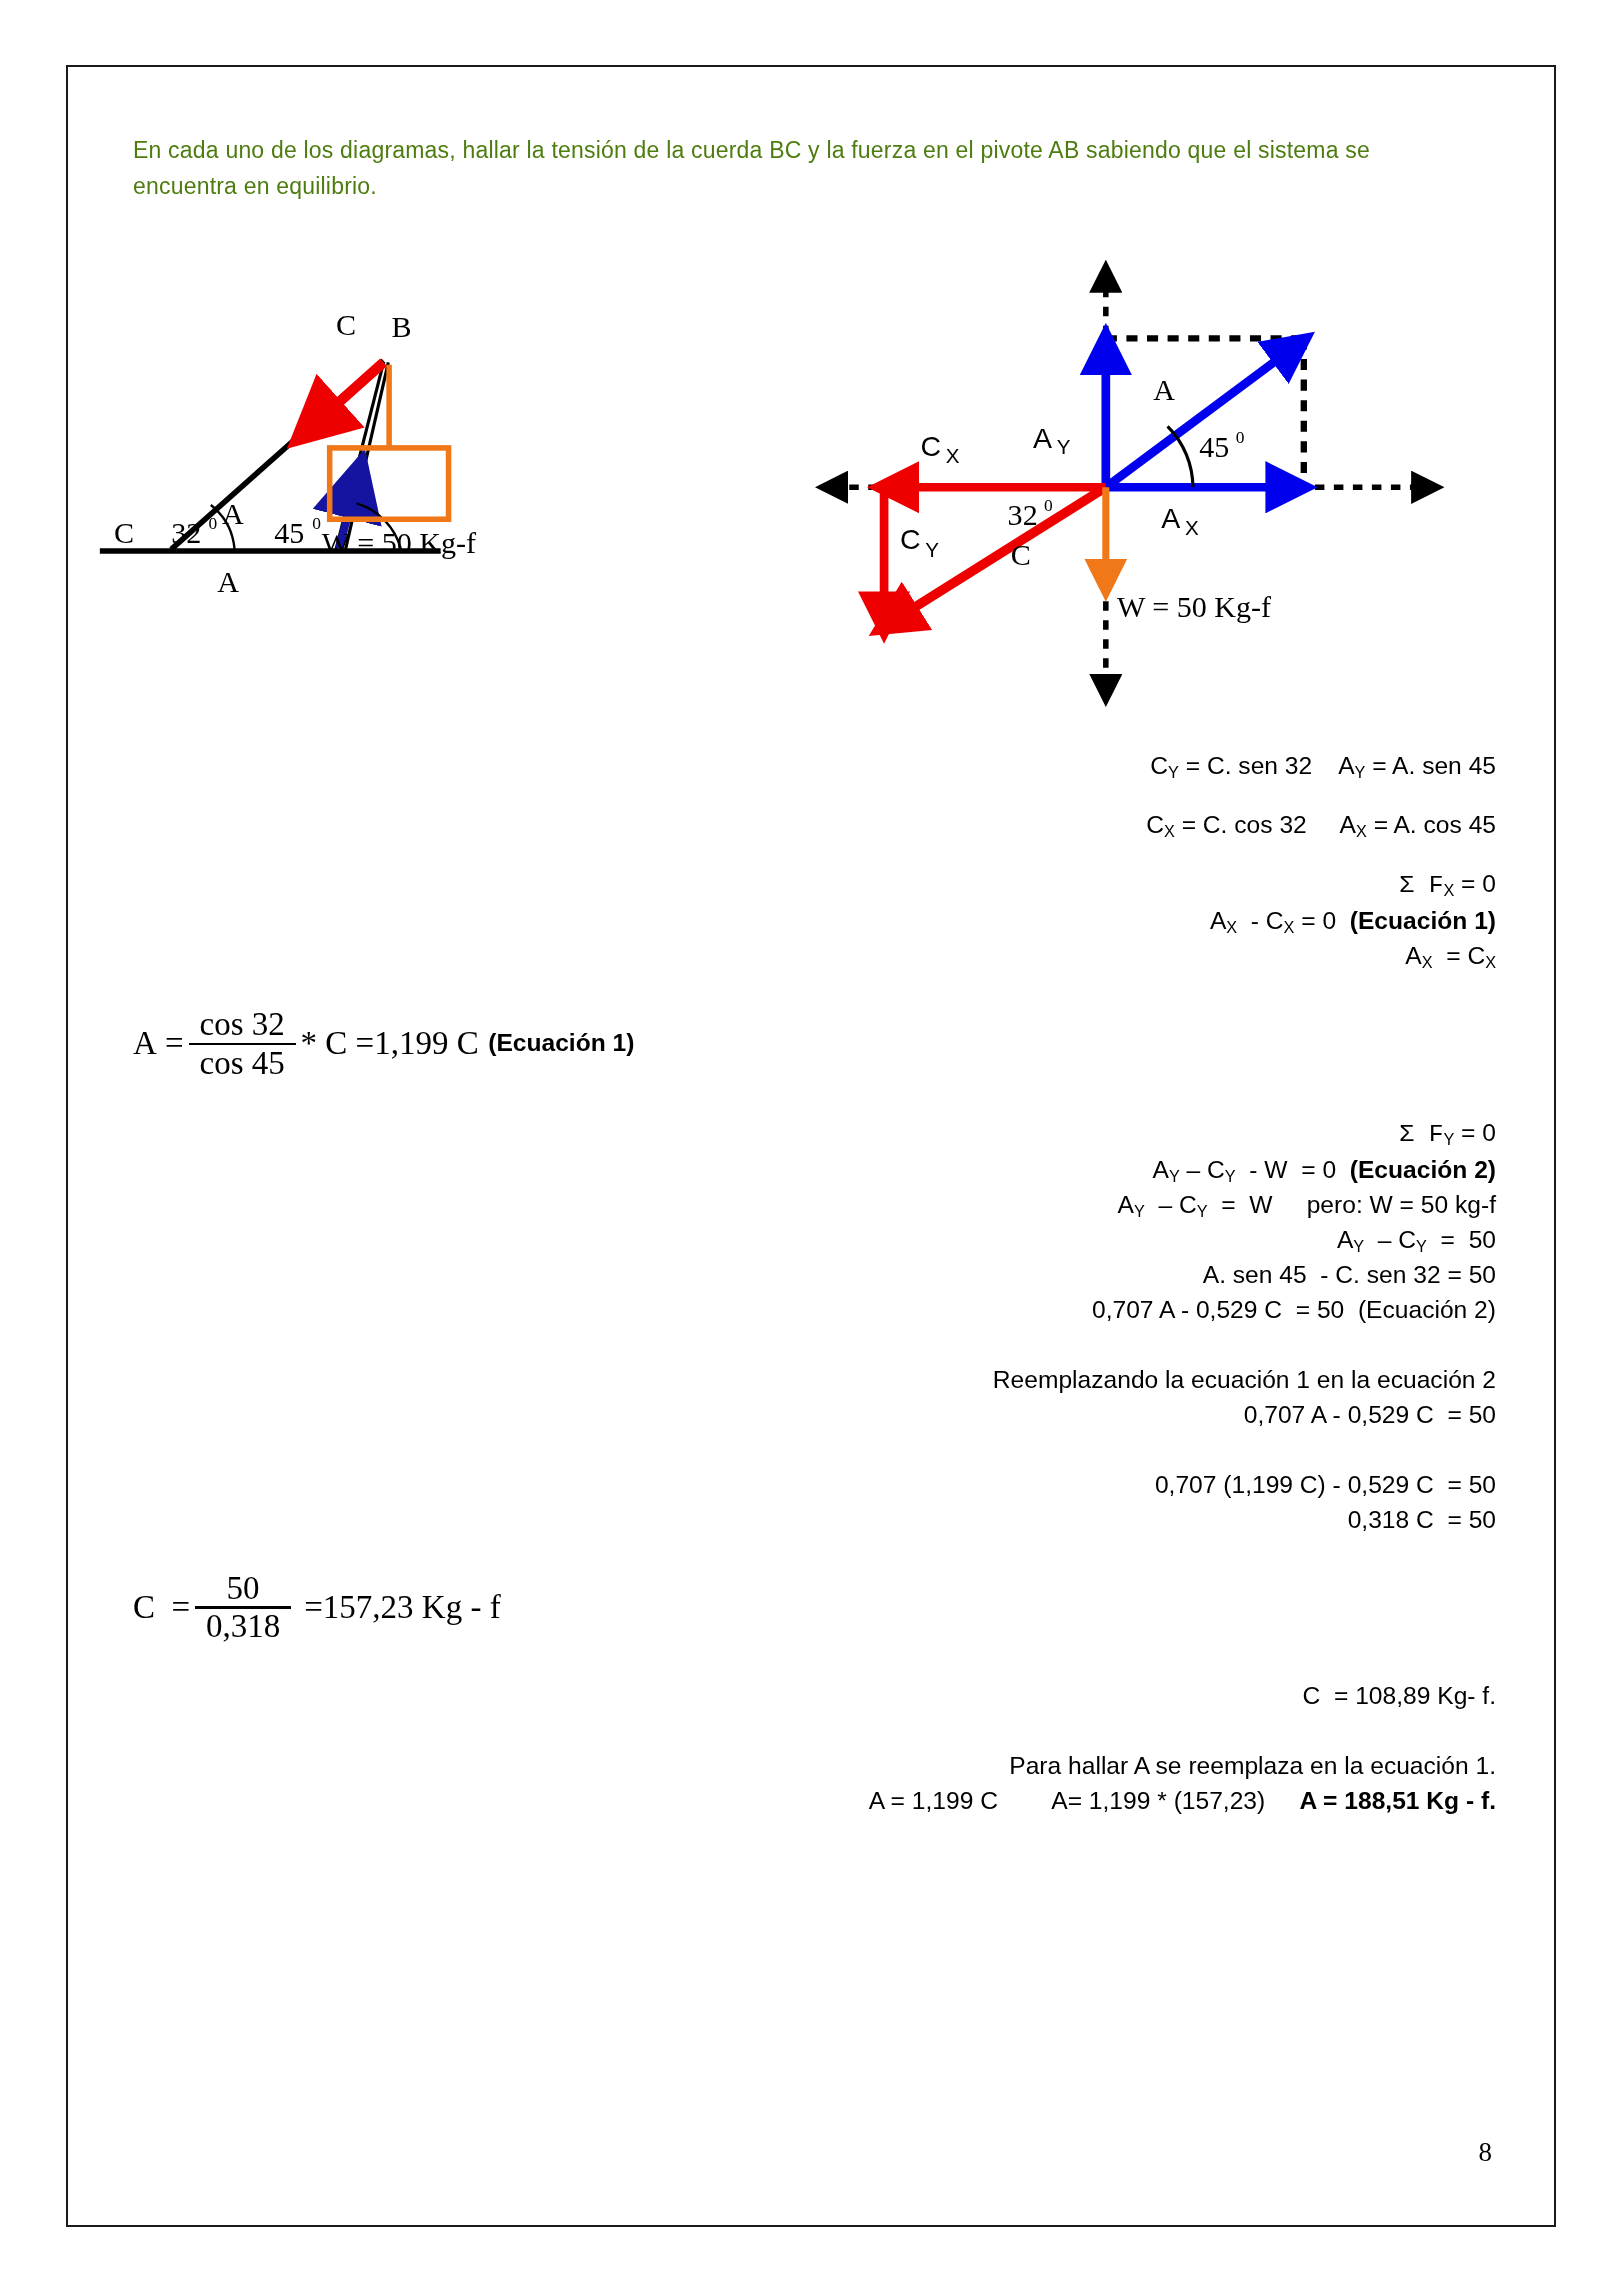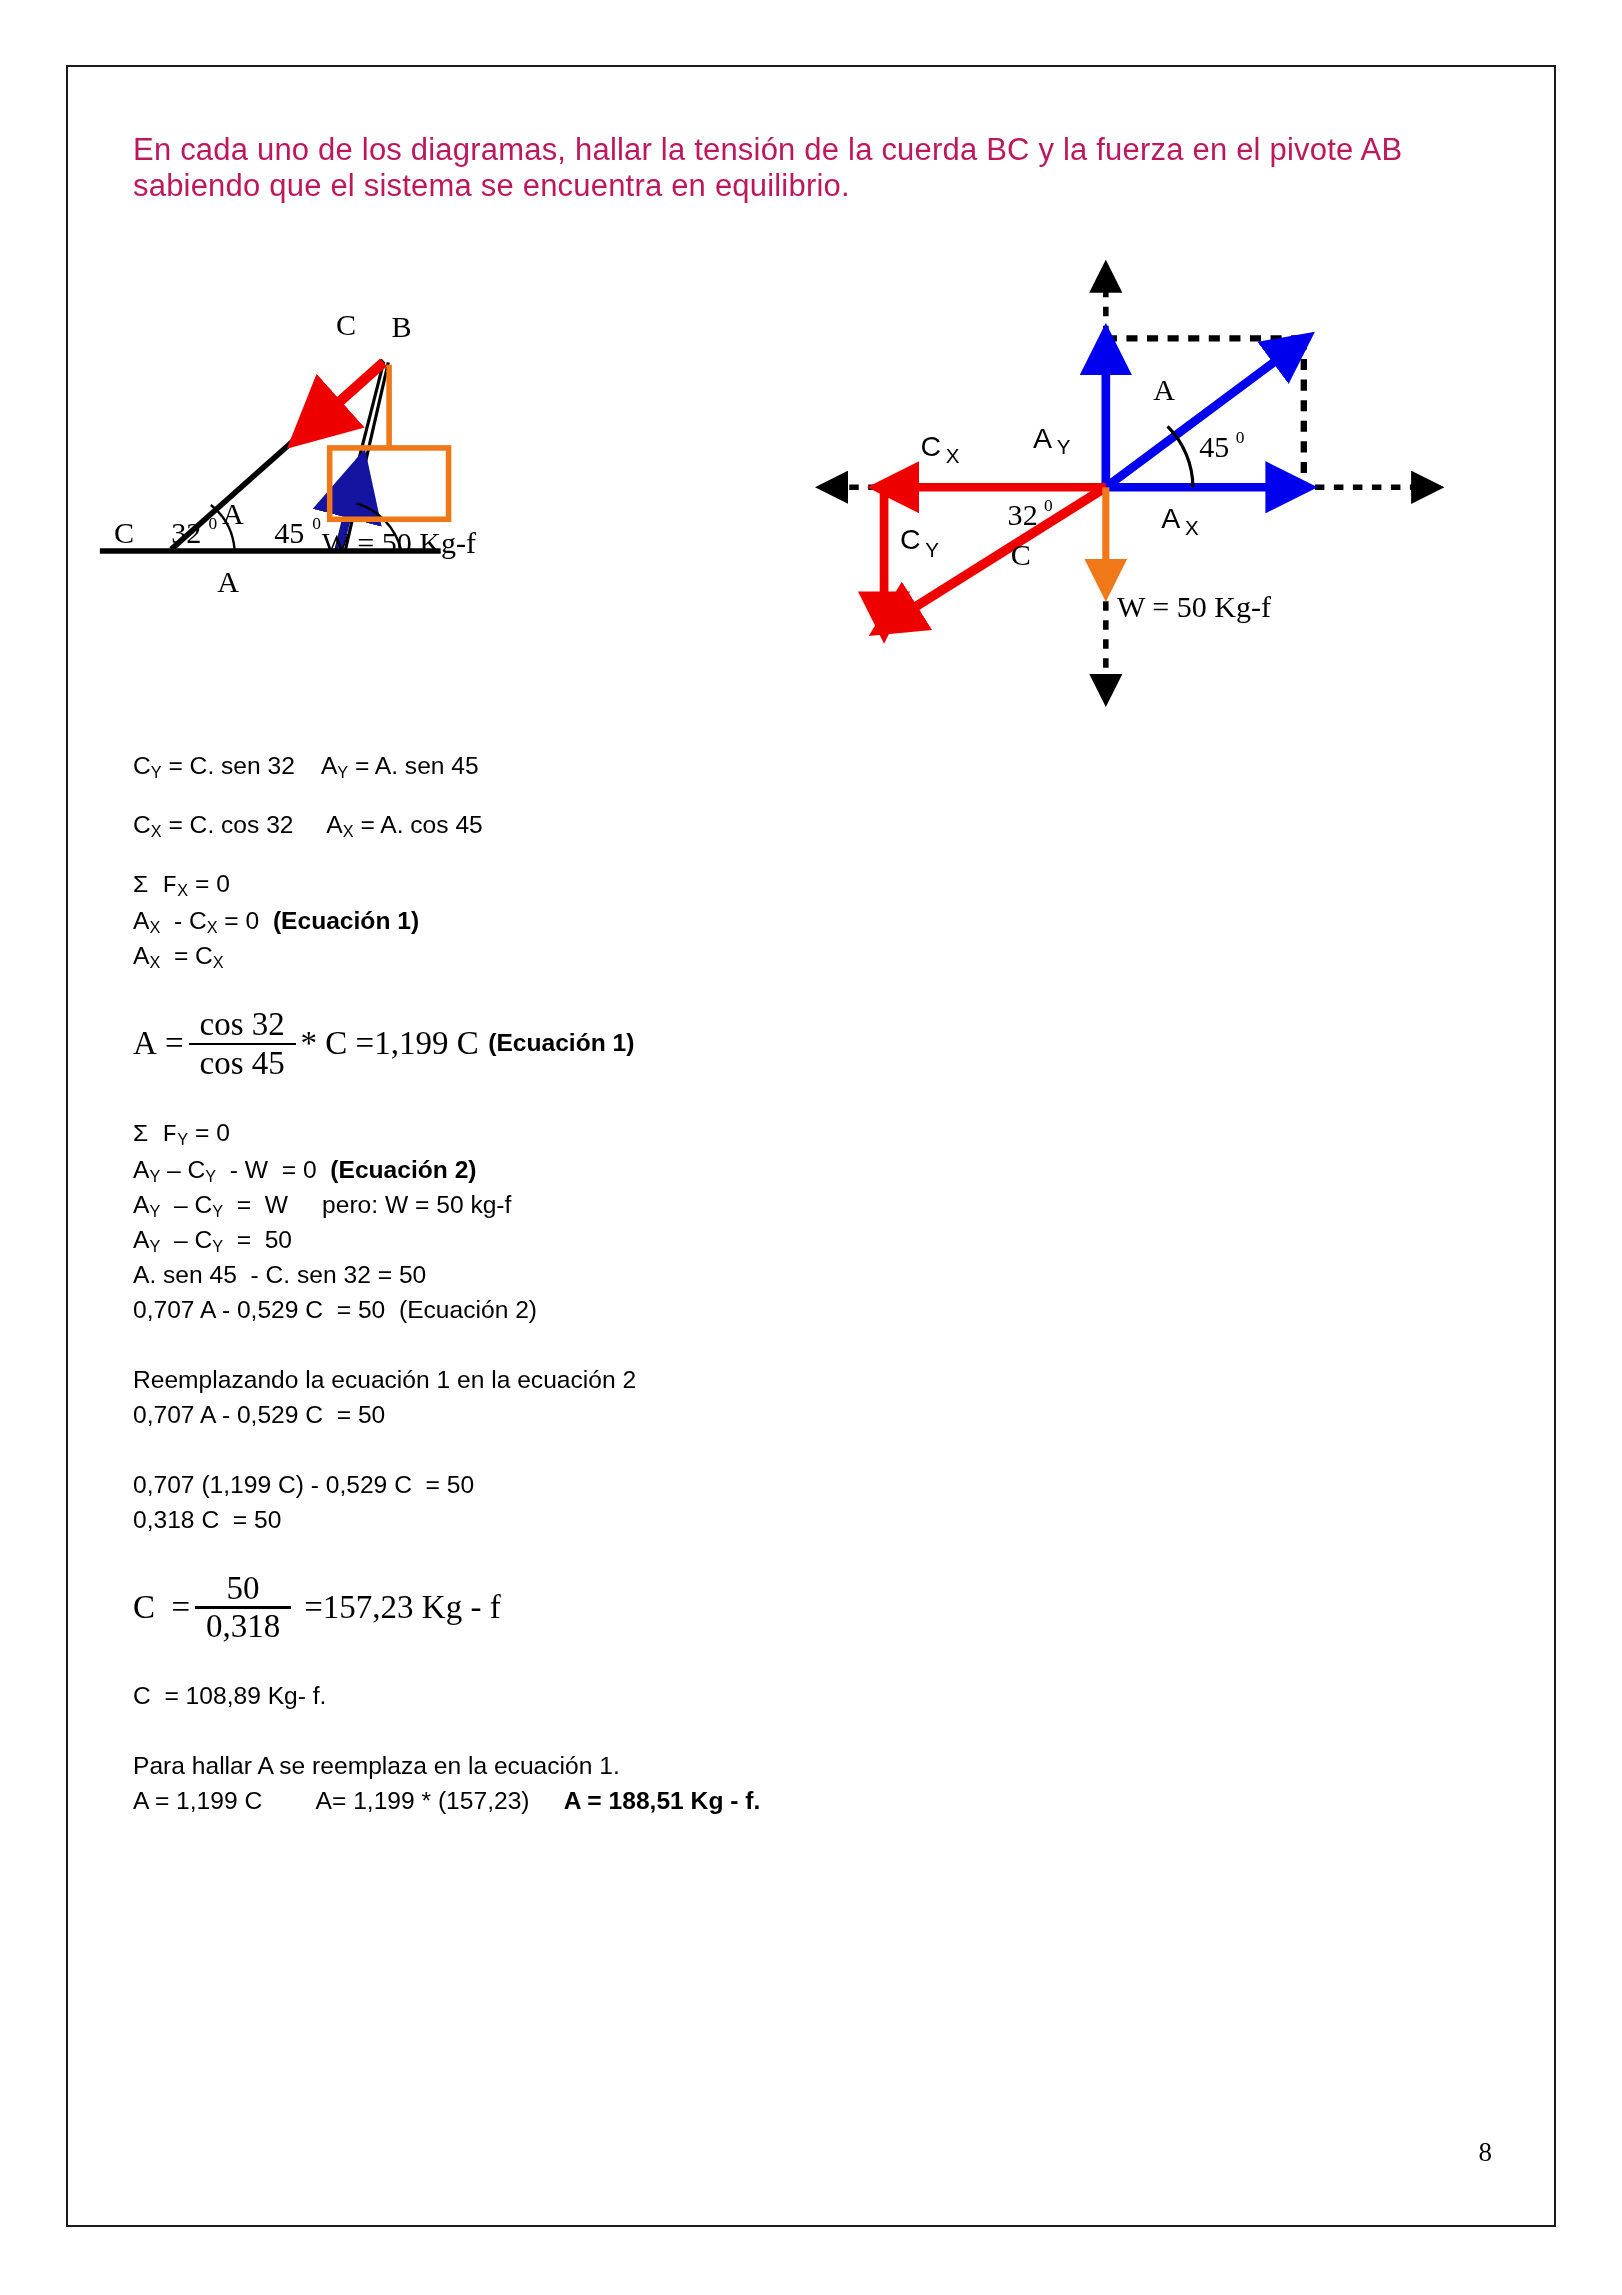--- a/index.html
+++ b/index.html
@@ -25,23 +25,23 @@
     box-sizing: border-box;
     background: #ffffff;
   }
   
   .intro {
     position: absolute;
     left: 65px;
     top: 65px;
     width: 1347px;
     font-family: "Liberation Sans", sans-serif;
-    font-size: 31px;
+    font-size: 23px;
     line-height: 36px;
-    color: #be185d;
+    color: #4d7c0f;
     letter-spacing: 0.2px;
   }
   
   .figures {
     position: absolute;
     left: 0;
     top: 151px;
     width: 1485px;
     height: 491px;
   }
@@ -71,20 +71,21 @@
 
   
   .solution {
     position: absolute;
     left: 65px;
     top: 681px;
     width: 1363px;
     font-family: "Liberation Sans", sans-serif;
     font-size: 24.6px;
     color: #000;
+    text-align: right;
   }
   .ln {
     line-height: 35px;
     white-space: pre;
   }
   .ln.b { font-weight: normal; }
   .gap-lg { height: 35px; }
   .gap-md { height: 24px; }
   .gap-sm { height: 11px; }
   sub {

